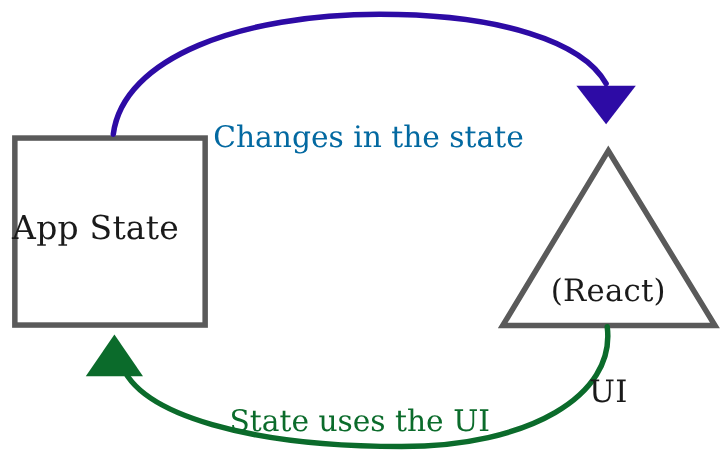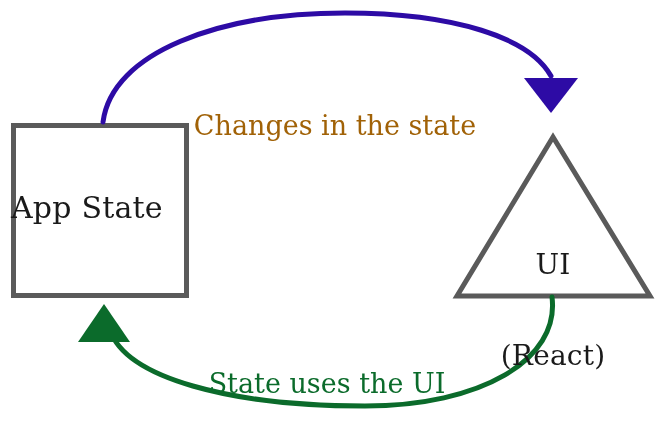--- a/index.html
+++ b/index.html
@@ -81,25 +81,25 @@
     <path d="M 103,122 C 112,52 220,13 345,13 C 455,13 530,38 551,76" fill="none" stroke="#2d0ba5" stroke-width="5" stroke-linecap="round"></path>
     <polygon points="524,78 578,78 551,113" fill="#2d0ba5"></polygon>
 
     <path d="M 552,297 C 560,360 480,406 365,406 C 230,406 126,378 110,330" fill="none" stroke="#0b6b2b" stroke-width="5" stroke-linecap="round"></path>
     <polygon points="78,342 130,342 104,304" fill="#0b6b2b"></polygon>
   </svg>
 
   <div class="node-label" id="app-state-label">App State</div>
 
   <div class="node-label" id="ui-react-label">
+    <div>(React)</div>
     <div>UI</div>
-    <div>(React)</div>
   </div>
 
-  <div class="edge-label" id="refresh-label" style="color:#a16207;">
+  <div class="edge-label" id="refresh-label" style="color:#0369a1;">
     <div>Changes in the state</div>
   </div>
 
   <div class="edge-label" id="update-label" style="color:#0b6b2b;">
     <div>State uses the UI</div>
     
   </div>
 
 </div>
 

